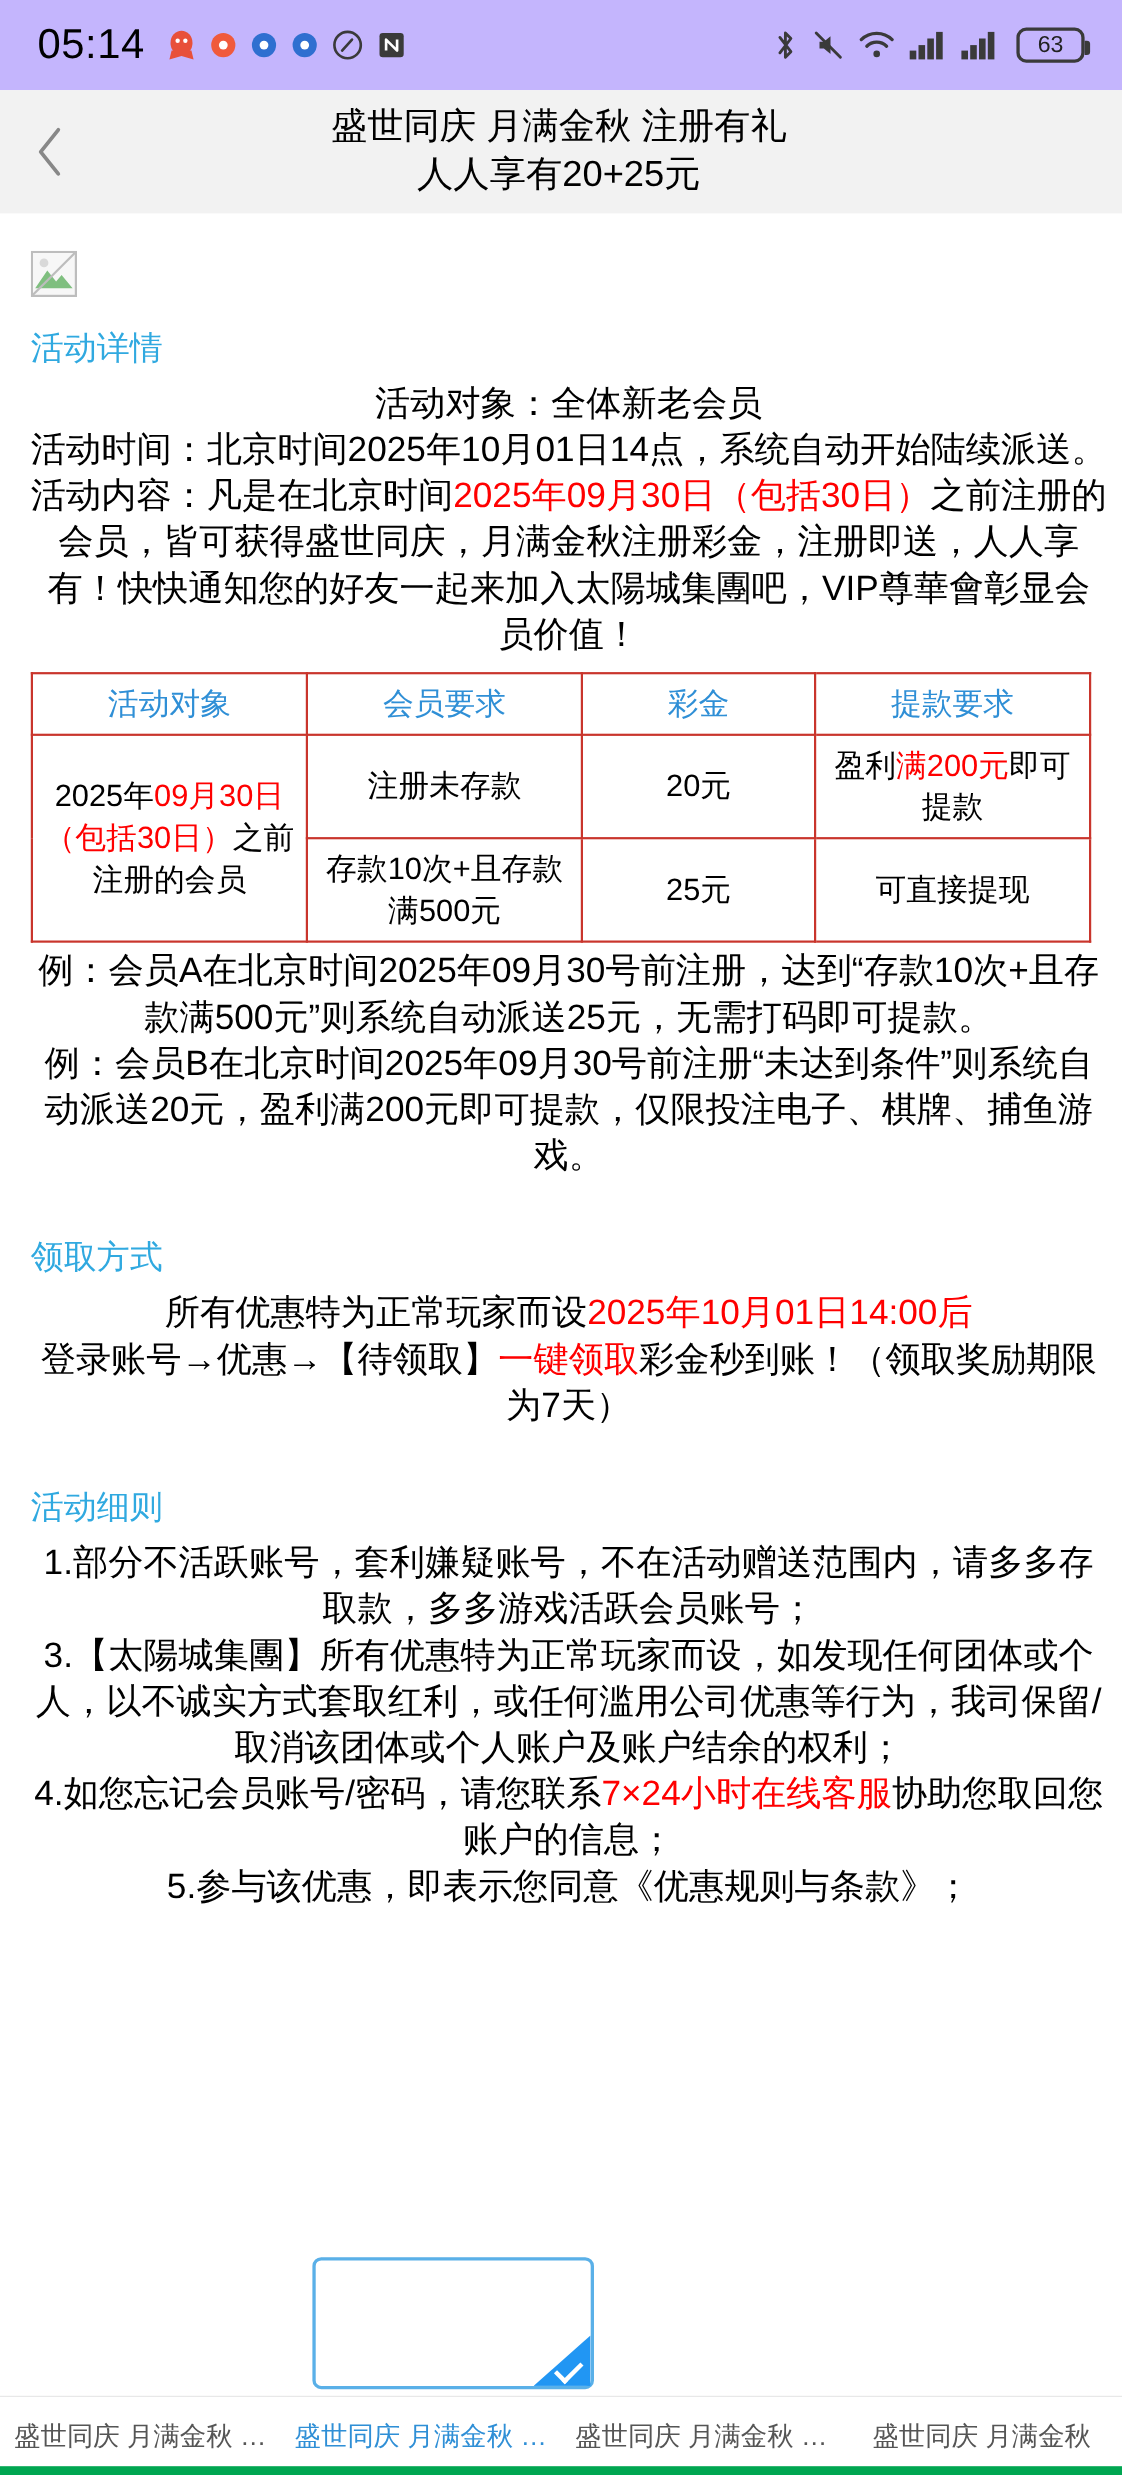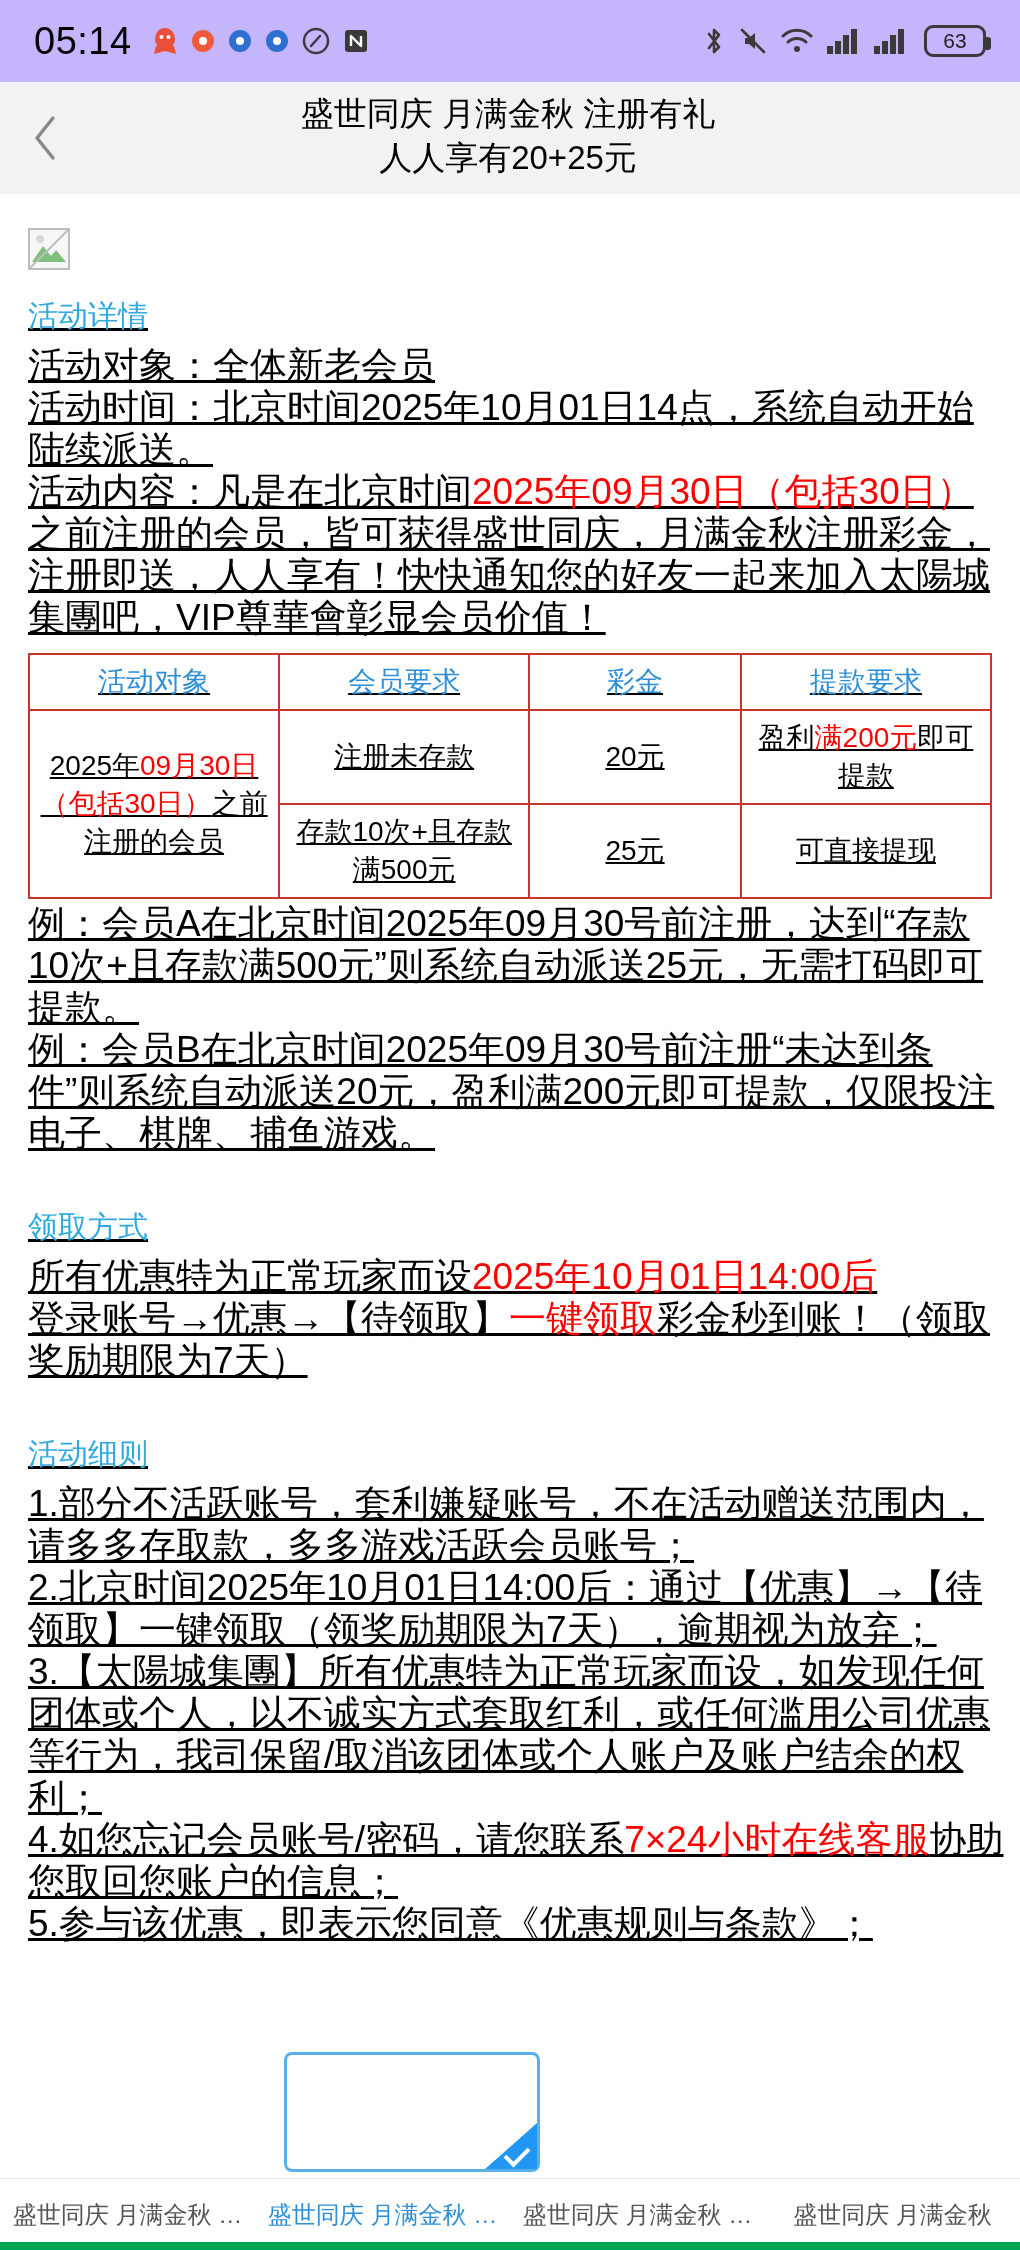--- a/index.html
+++ b/index.html
@@ -87,41 +87,41 @@
     line-height: 44px;
     color: #000;
     padding: 0 90px;
     font-weight: 400;
   }
 
   
   .content {
     padding: 0 14px;
     background: #fff;
-    text-decoration: underline;
   }
   .broken-img {
     margin: 34px 14px 0 14px;
     width: 42px; height: 42px;
     position: relative;
   }
   .broken-img svg { display:block; }
 
   .section-title {
     color: #30a9e0;
     font-size: 30px;
     margin: 26px 0 8px 14px;
     font-weight: 400;
   }
   p.body-text {
     margin: 0 0 0 14px;
-    font-size: 37px;
+    font-size: 32px;
     line-height: 42px;
     color: #000;
     letter-spacing: 0px;
+    text-align: center;
   }
   .red { color: #ff0000; }
   .gap-m { height: 26px; }
 
   
   table.promo {
     margin: 14px 14px 0 14px;
     width: calc(100% - 28px);
     border-collapse: collapse;
     table-layout: fixed;
@@ -373,21 +373,20 @@
     <span>所有优惠特为正常玩家而设</span><span class="red">2025年10月01日14:00后</span>
   </p>
   <p class="body-text">
     <span>登录账号→优惠→【待领取】</span><span class="red">一键领取</span><span>彩金秒到账！（领取奖励期限为7天）</span>
   </p>
 
   <div class="gap-m"></div>
   <div class="section-title">活动细则</div>
 
   <p class="body-text">1.部分不活跃账号，套利嫌疑账号，不在活动赠送范围内，请多多存取款，多多游戏活跃会员账号；</p>
-  <p class="body-text">2.北京时间2025年10月01日14:00后：通过【优惠】→【待领取】一键领取（领奖励期限为7天），逾期视为放弃；</p>
   <p class="body-text">3.【太陽城集團】所有优惠特为正常玩家而设，如发现任何团体或个人，以不诚实方式套取红利，或任何滥用公司优惠等行为，我司保留/取消该团体或个人账户及账户结余的权利；</p>
   <p class="body-text">
     <span>4.如您忘记会员账号/密码，请您联系</span><span class="red">7×24小时在线客服</span><span>协助您取回您账户的信息；</span>
   </p>
   <p class="body-text">5.参与该优惠，即表示您同意《优惠规则与条款》；</p>
 </div>
 
 <div class="check-card">
   <span class="tick"></span>
   <span class="tick-mark"></span>

